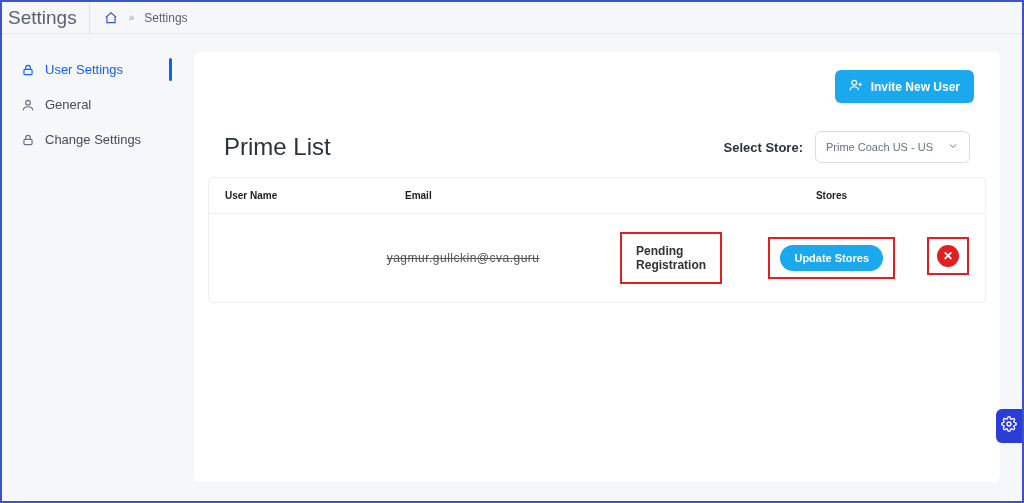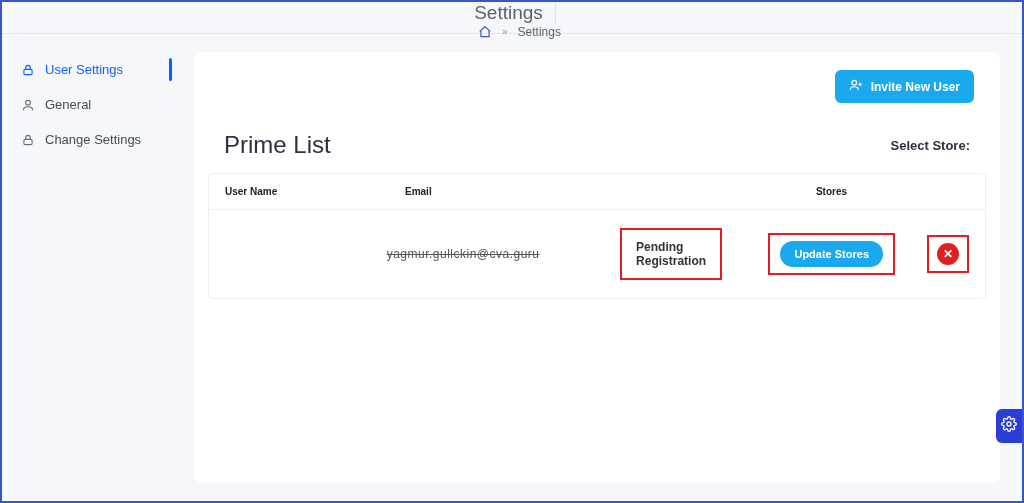--- a/index.html
+++ b/index.html
@@ -13,21 +13,20 @@
   }
   body { border: 2px solid #3b54c9; }
 
   
   .topbar {
     height: 32px;
     display: flex; align-items: center;
     padding: 0 0 0 0;
     border-bottom: 1px solid #e6e8ee;
     background: #f6f7fa;
-    flex-direction: column;
   }
   .topbar-title {
     font-size: 19px; color:#5b6170; font-weight:400;
     padding: 0 12px; border-right:1px solid #e0e2ea;
     height: 100%; display:flex; align-items:center;
     margin-left:-6px;
   }
   .breadcrumb {
     display:flex; align-items:center; gap:10px; padding-left:14px;
     font-size:12px; color:#666;
@@ -112,21 +111,21 @@
     font-size:12px;
   }
   .email-cell{ color:#555; text-decoration: line-through; letter-spacing:.5px;}
   .status-box{
     border:2px solid #e02020; padding:10px 14px;
     color:#333; font-size:12px;
     display:inline-block;
     font-weight:bold;
   }
   .stores-cell{
-    width:275px; display:flex; align-items:center; justify-content:flex-end; gap:32px;
+    width:275px; display:flex; align-items:flex-start; justify-content:flex-end; gap:32px;
   }
   .update-box{
     border:2px solid #e02020; padding:6px 10px;
     display:inline-flex;
   }
   .btn-upd{
     background:#1aa9ef; color:#fff; border:none; border-radius:16px;
     padding:7px 14px; font-size:11px; font-weight:600; cursor:pointer;
   }
   .del-box{
@@ -212,20 +211,28 @@
               </svg>
           </span>
           <span>Invite New User</span>
         </button>
       </div>
 
       <div class="card-headrow">
         <h2 class="card-title">Prime List</h2>
         <div class="store-wrap">
           <span>Select Store:</span>
+          <div class="select">
+            <span>Prime Coach US - US</span>
+            <span>
+              <svg viewBox="0 0 24 24" width="12" height="12" fill="none" stroke="#6a7180" stroke-width="2">
+                  <path d="M6 9l6 6 6-6"></path>
+                </svg>
+            </span>
+          </div>
         </div>
       </div>
 
       <div class="table">
         <div class="thead">
           <div class="col-name">User Name</div>
           <div class="col-email">Email</div>
           <div class="col-status"></div>
           <div class="col-stores">Stores</div>
         </div>

